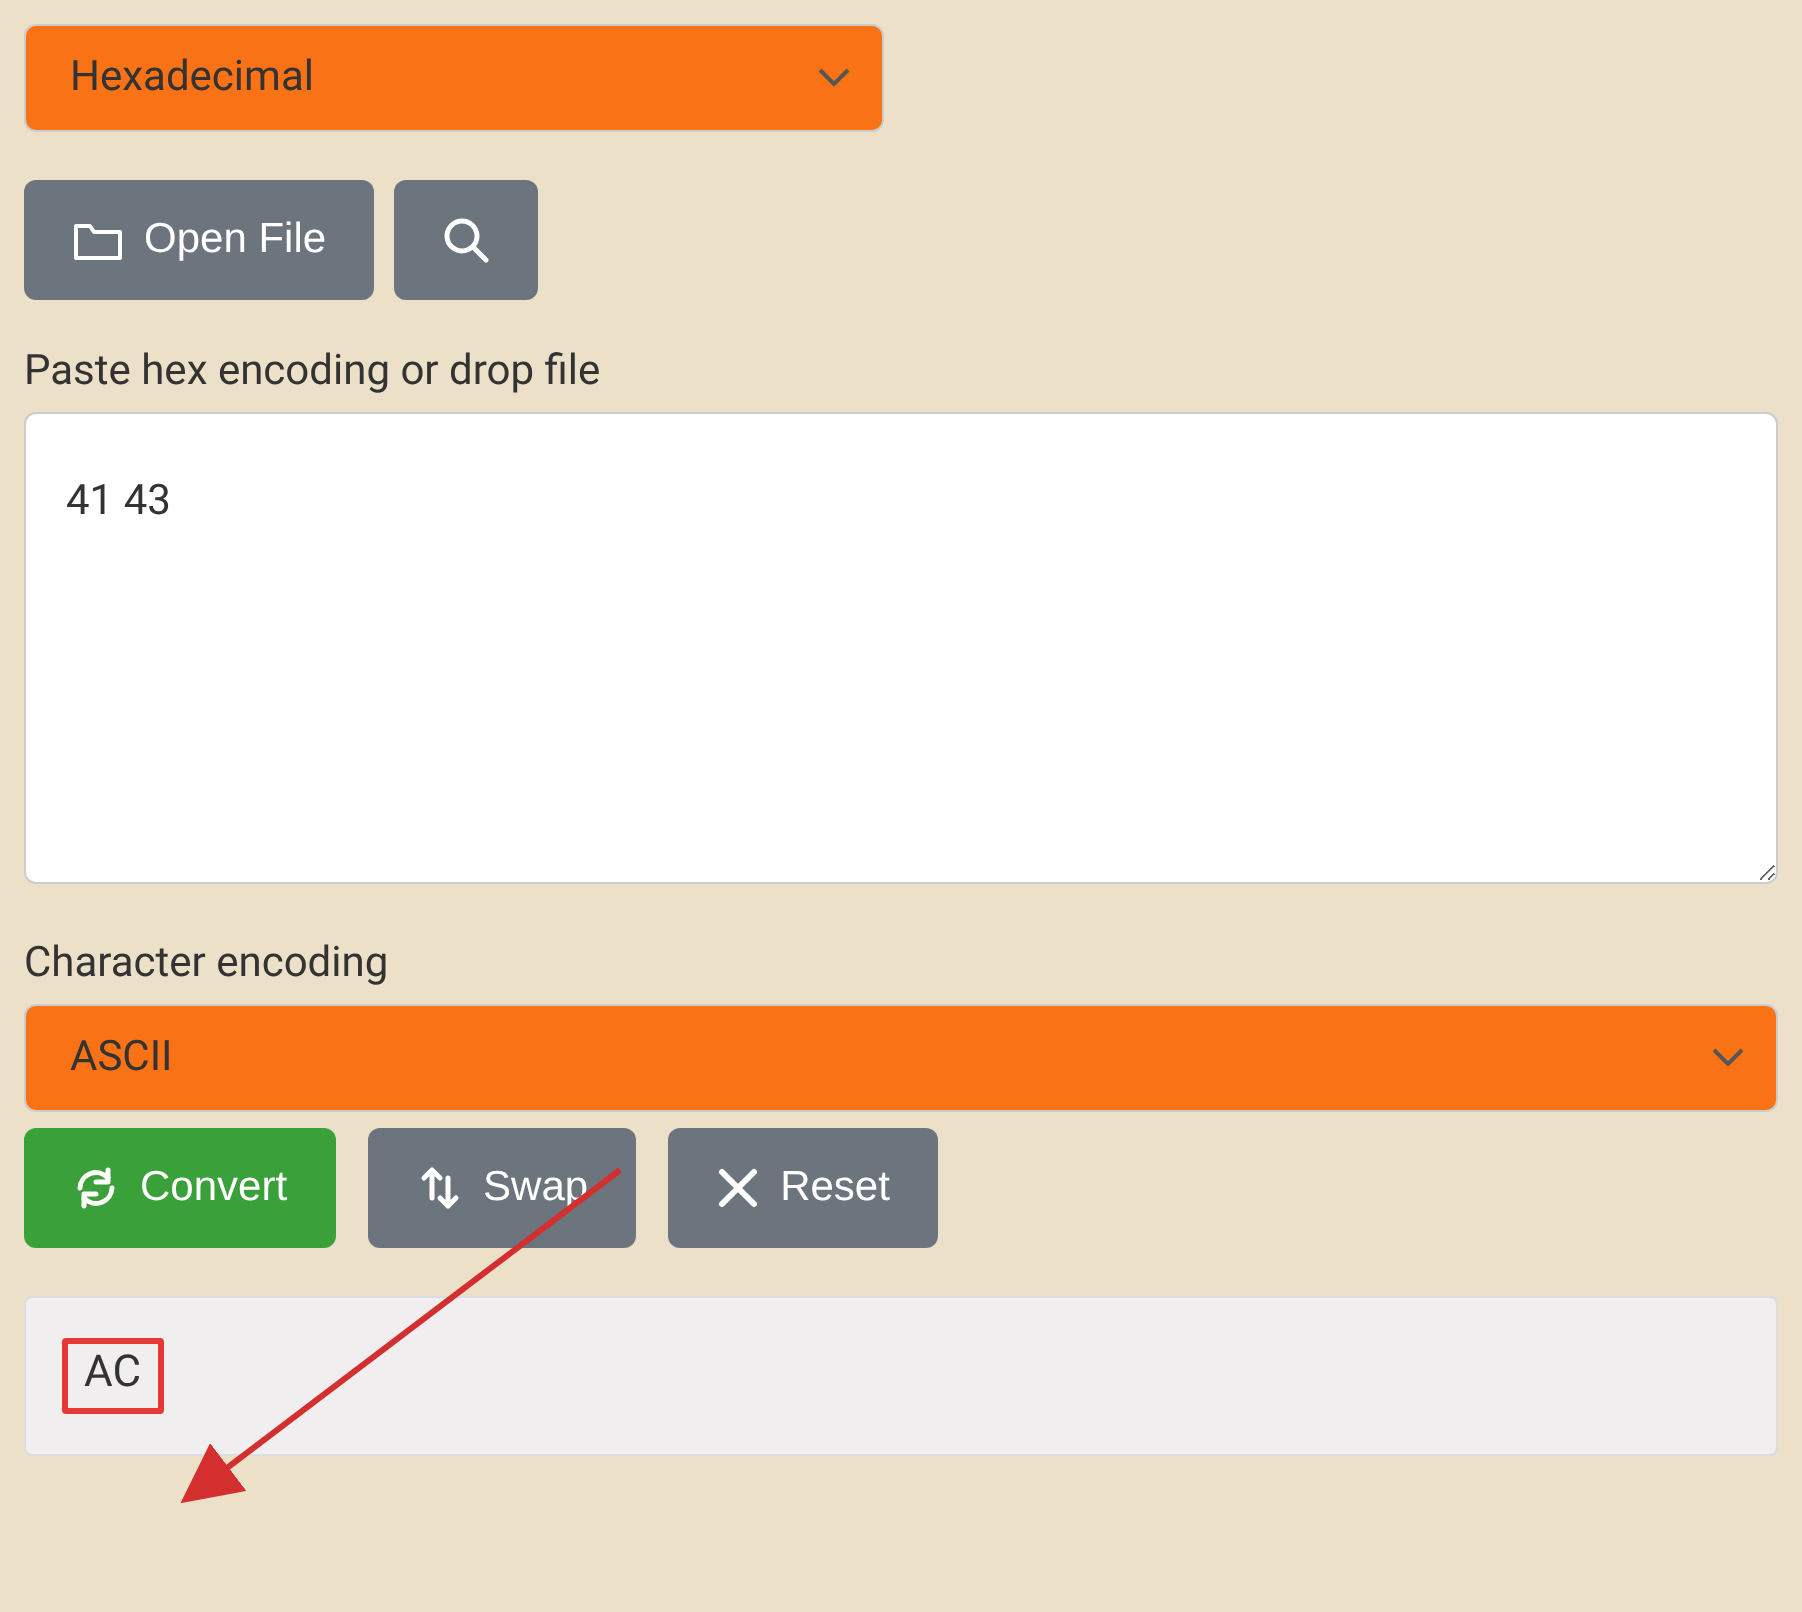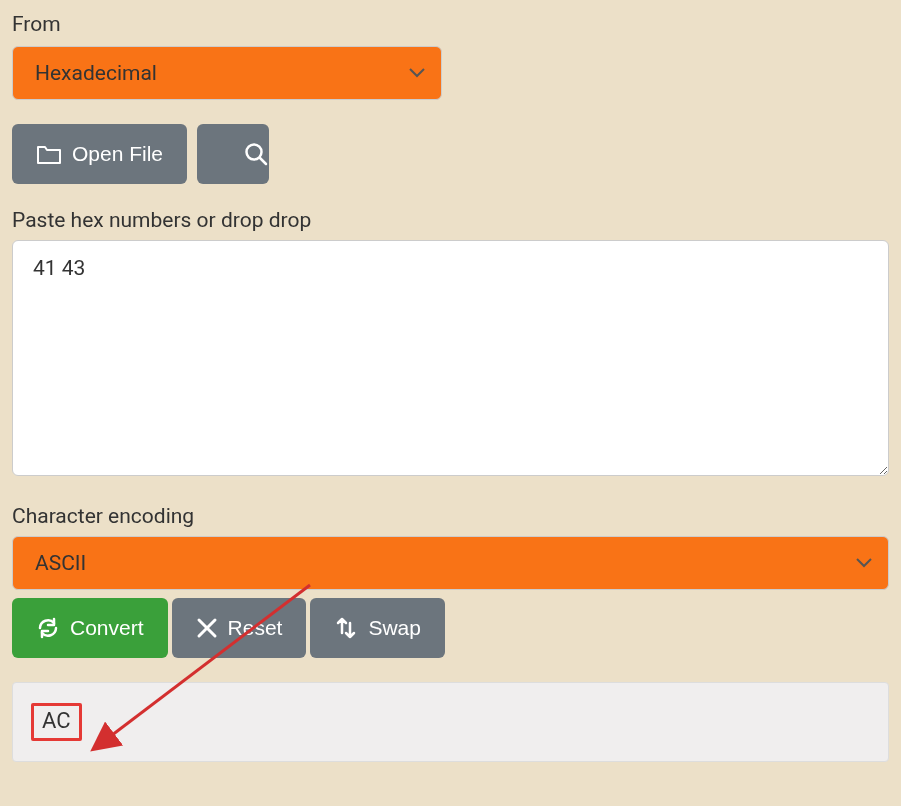--- a/index.html
+++ b/index.html
@@ -55,42 +55,42 @@
       justify-content: center;
       gap: 10px;
       border: none;
       border-radius: 6px;
       height: 60px;
       padding: 0 24px;
       font-size: 21px;
       cursor: pointer;
       color: #fff;
     }
-    .btn-gray { background: #6c757d; justify-content: flex-end; }
+    .btn-gray { background: #6c757d; }
     .btn-green { background: #3aa03a; }
     .btn-icon-only { width: 72px; padding: 0; }
     .textarea {
       width: 100%;
       height: 236px;
       border: 1px solid #ccc;
       border-radius: 6px;
-      padding: 15px 20px;
+      padding: 32px 20px;
       font-size: 21px;
       font-family: inherit;
       color: #333;
       resize: both;
       background: #fff;
     }
     .full-select {
       width: 100%;
       margin-bottom: 8px;
     }
     .action-row {
       display: flex;
-      gap: 4px;
+      gap: 16px;
       margin-bottom: 24px;
     }
     .output-box {
       width: 100%;
       background: #f0eeee;
       border: 1px solid #ddd;
       border-radius: 4px;
       padding: 20px 18px;
       min-height: 78px;
       position: relative;
@@ -111,21 +111,20 @@
     svg { display: block; }
     .section-gap { margin-bottom: 8px; }
   </style>
 </head>
 <body>
 
 
 
 <div class="row">
   <div class="col">
-    <label class="label">From</label>
     <div class="select-wrap">
       <span class="value">Hexadecimal</span>
       <span class="chev">
         <svg width="16" height="10" viewBox="0 0 16 10">
             <path d="M1 1 L8 8 L15 1" stroke="#555" stroke-width="2" fill="none"></path>
           </svg>
       </span>
     </div>
   </div>
   <div class="col">
@@ -144,21 +143,21 @@
   <button class="btn btn-gray btn-icon-only">
     <span>
       <svg width="26" height="26" viewBox="0 0 26 26">
           <circle cx="11" cy="11" r="7.5" fill="none" stroke="#fff" stroke-width="2.5"></circle>
           <line x1="17" y1="17" x2="23" y2="23" stroke="#fff" stroke-width="2.5" stroke-linecap="round"></line>
         </svg>
     </span>
   </button>
 </div>
 
-<label class="label section-gap">Paste hex numbers or drop drop</label>
+<label class="label section-gap">Paste hex encoding or drop file</label>
 <textarea class="textarea" style="margin-bottom: 24px;">41 43</textarea>
 
 <label class="label section-gap">Character encoding</label>
 <div class="select-wrap full-select">
   <span class="value">ASCII</span>
   <span class="chev">
     <svg width="16" height="10" viewBox="0 0 16 10">
         <path d="M1 1 L8 8 L15 1" stroke="#555" stroke-width="2" fill="none"></path>
       </svg>
   </span>
@@ -169,34 +168,34 @@
     <span>
       <svg width="24" height="24" viewBox="0 0 24 24">
           <path d="M4 12 a8 8 0 0 1 14 -5 M20 12 a8 8 0 0 1 -14 5" fill="none" stroke="#fff" stroke-width="2.5" stroke-linecap="round"></path>
           <path d="M18 3 l0 6 l-6 0 M6 21 l0 -6 l6 0" fill="none" stroke="#fff" stroke-width="2.5" stroke-linecap="round" stroke-linejoin="round"></path>
         </svg>
     </span>
     <span>Convert</span>
   </button>
   <button class="btn btn-gray">
     <span>
+      <svg width="24" height="24" viewBox="0 0 24 24">
+          <path d="M8 3 v14 M8 3 l-4 4 M8 3 l4 4 M16 21 v-14 M16 21 l-4 -4 M16 21 l4 -4" fill="none" stroke="#fff" stroke-width="2.5" stroke-linecap="round" stroke-linejoin="round"></path>
+        </svg>
+    </span>
+    <span>Swap</span>
+  </button>
+  <button class="btn btn-gray">
+    <span>
       <svg width="22" height="22" viewBox="0 0 22 22">
           <line x1="3" y1="3" x2="19" y2="19" stroke="#fff" stroke-width="3" stroke-linecap="round"></line>
           <line x1="19" y1="3" x2="3" y2="19" stroke="#fff" stroke-width="3" stroke-linecap="round"></line>
         </svg>
     </span>
     <span>Reset</span>
-  </button>
-  <button class="btn btn-gray">
-    <span>
-      <svg width="24" height="24" viewBox="0 0 24 24">
-          <path d="M8 3 v14 M8 3 l-4 4 M8 3 l4 4 M16 21 v-14 M16 21 l-4 -4 M16 21 l4 -4" fill="none" stroke="#fff" stroke-width="2.5" stroke-linecap="round" stroke-linejoin="round"></path>
-        </svg>
-    </span>
-    <span>Swap</span>
   </button>
 </div>
 
 <div class="output-box">
   <span class="highlight-chip">AC</span>
 </div>
 
 <svg class="arrow-svg" style="left:80px; top:580px;" width="240" height="180" viewBox="0 0 240 180">
   <defs>
     <marker id="arrhd" markerWidth="10" markerHeight="10" refX="8" refY="5" orient="auto">

